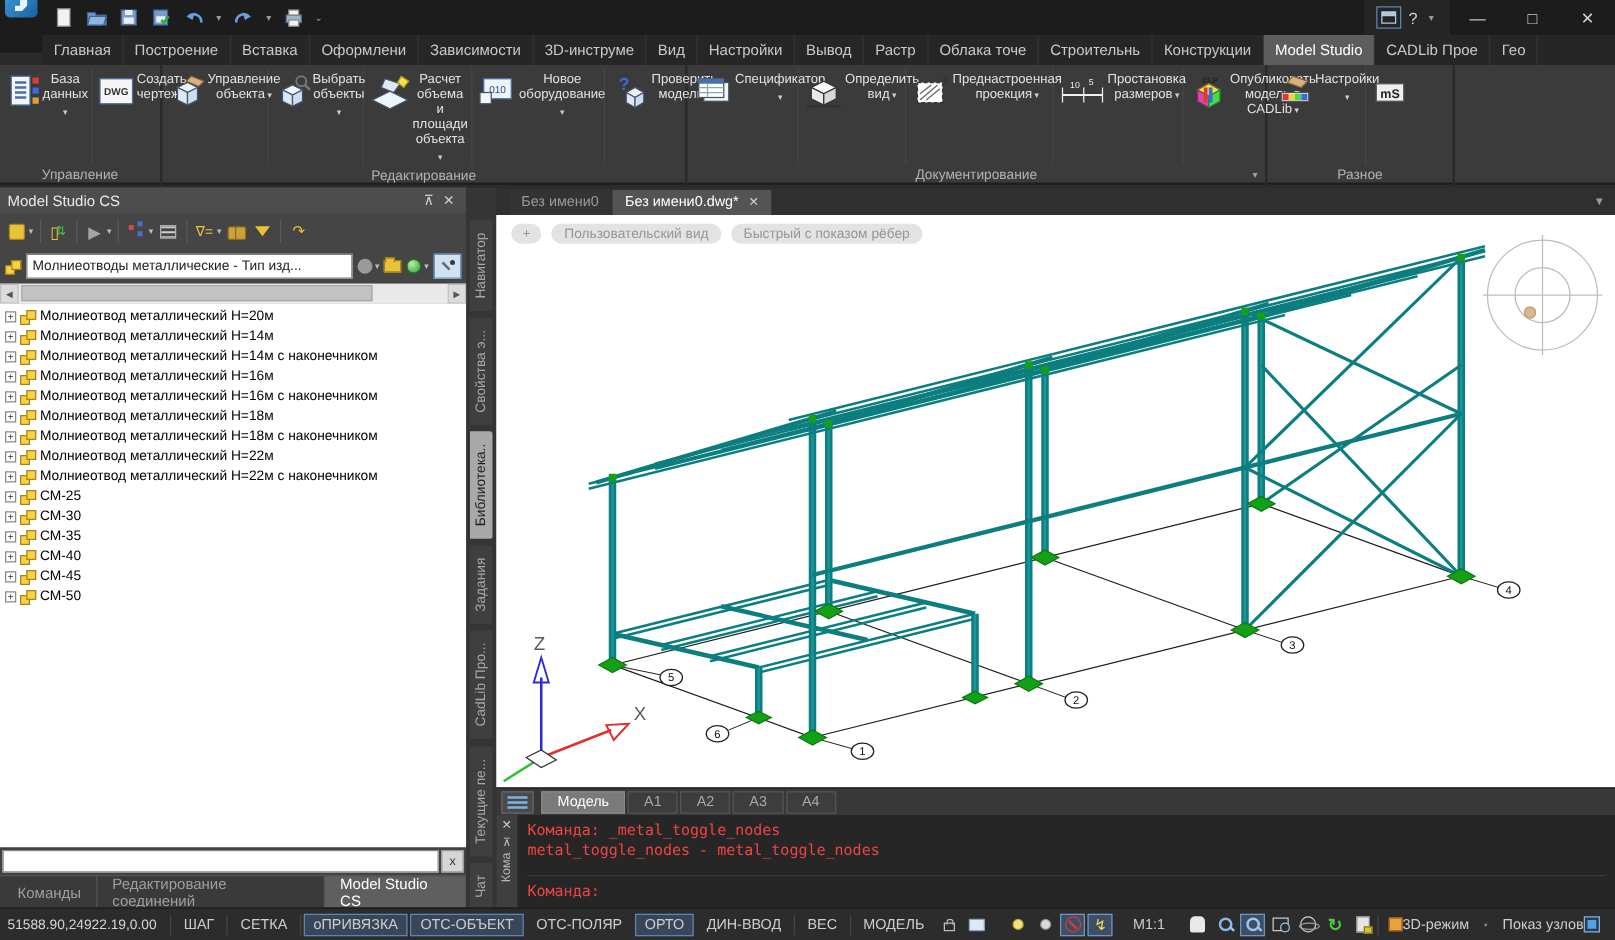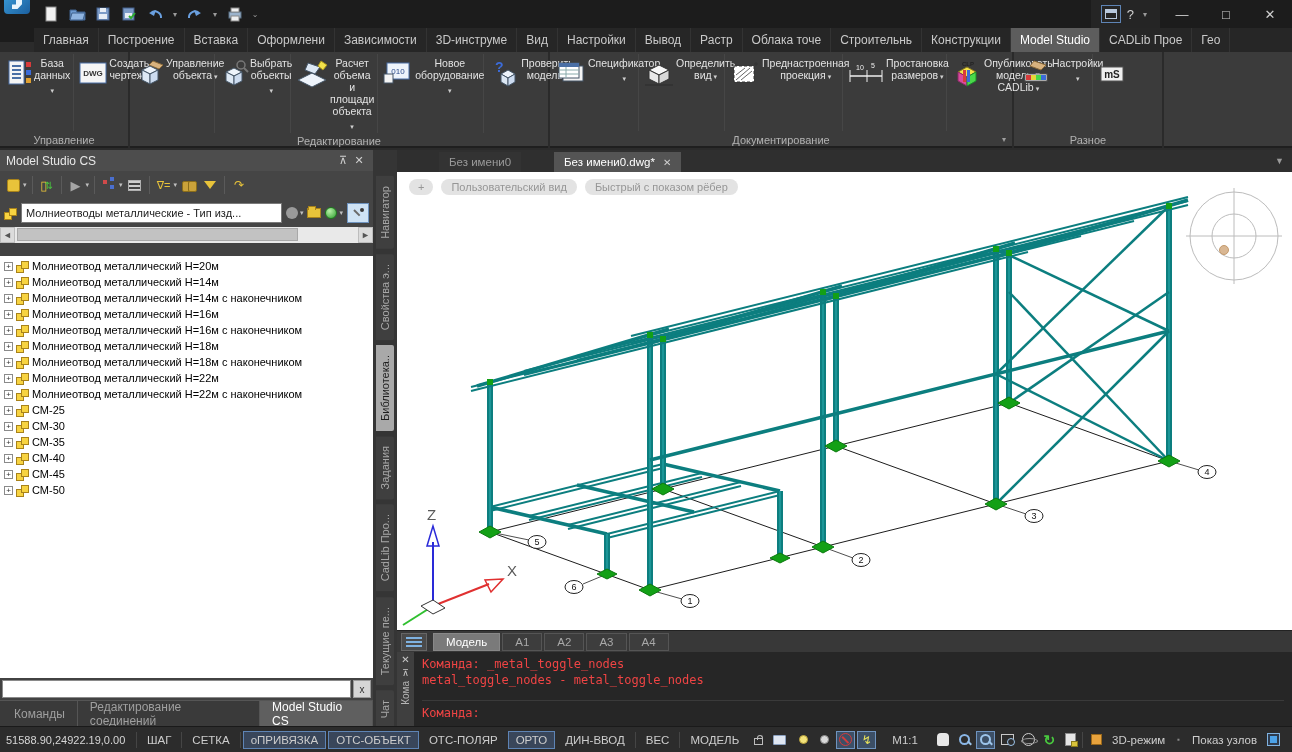--- a/index.html
+++ b/index.html
@@ -56,42 +56,42 @@
   #pal-toolbar{height:28px;display:flex;align-items:center;padding:0 4px;gap:3px;background:#454545;}
   .tbi{height:20px;min-width:18px;display:flex;align-items:center;justify-content:center;font-size:13px;}
   .tbsep{width:1px;height:18px;background:#5a5a5a;margin:0 2px;}
   .tbcaret{font-size:7px;color:#c0c0c0;margin-left:-2px;}
   #pal-combo{height:28px;display:flex;align-items:center;padding:0 4px;gap:4px;background:#454545;}
   .combobox{flex:1;height:20px;background:#ffffff;border:1px solid #7a7a7a;display:flex;align-items:center;gap:4px;padding:0 4px;font-size:11px;color:#222;overflow:hidden;white-space:nowrap;}
   #pal-hscroll{height:16px;background:#e9e9e9;display:flex;align-items:center;}
   .scrbtn{width:15px;height:16px;background:#dcdcdc;color:#555;font-size:9px;display:flex;align-items:center;justify-content:center;border:1px solid #bdbdbd;}
   .scrtrack{flex:1;height:16px;position:relative;background:#e9e9e9;}
   .scrthumb{position:absolute;left:2px;top:1px;height:13px;width:82%;background:#c2c2c2;border:1px solid #a8a8a8;}
-  #pal-tree{flex:1;background:#ffffff;overflow:hidden;padding-top:2px;margin-top:13px;}
+  #pal-tree{flex:1;background:#ffffff;overflow:hidden;padding-top:2px;}
   .trow{height:16px;display:flex;align-items:center;gap:3px;padding-left:4px;font-size:11px;color:#000;}
   .texp{width:9px;height:9px;border:1px solid #8a8a8a;background:#fff;color:#333;font-size:8px;line-height:7px;text-align:center;flex:none;}
   .texp::before{content:"+";}
   .tico{width:13px;height:11px;position:relative;flex:none;}
   .tico::before,.tico::after{content:"";position:absolute;width:6px;height:6px;background:#f7d341;border:1px solid #a8821a;}
   .tico::before{left:0;top:4px;}
   .tico::after{left:5px;top:0;}
   #pal-input{height:22px;background:#424242;display:flex;align-items:center;padding:1px 2px;gap:2px;}
   .pinput{flex:1;height:18px;background:#ffffff;border:1px solid #8a8a8a;font-size:11px;padding:0 3px;color:#222;font-family:"Liberation Sans",sans-serif;}
   .pclose{width:18px;height:18px;background:#d6d6d6;border:1px solid #9a9a9a;color:#333;font-size:10px;display:flex;align-items:center;justify-content:center;}
   #pal-tabs{height:26px;background:#3a3a3a;display:flex;align-items:stretch;padding-left:2px;border-top:1px solid #555;}
   .pltab{padding:0 12px;display:flex;align-items:center;font-size:12px;color:#9f9f9f;border-right:1px solid #555;}
   .pltab.active{background:#5f5f5f;color:#ffffff;}
 
   
   #vstrip{left:373px;top:0;width:24px;height:576px;background:#353535;display:flex;flex-direction:column;align-items:center;padding-top:26px;gap:5px;}
   .vtab{writing-mode:vertical-rl;transform:rotate(180deg);background:#3f3f3f;color:#a8a8a8;font-size:11px;padding:10px 3px;border-radius:2px 0 0 2px;white-space:nowrap;}
   .vtab.active{background:#a9a9a9;color:#1e1e1e;}
 
   
-  #doctabs{left:397px;top:0;width:895px;height:22px;background:#2f2f2f;display:flex;align-items:flex-end;gap:32px;}
+  #doctabs{left:397px;top:0;width:895px;height:22px;background:#2f2f2f;display:flex;align-items:flex-end;}
   .dtab{height:20px;display:flex;align-items:center;padding:0 10px;font-size:11.5px;color:#9a9a9a;background:#333;margin-right:1px;white-space:nowrap;overflow:hidden;}
   .dtab.active{background:#545454;color:#fff;}
   .dtab .x{margin-left:8px;font-size:10px;color:#cfcfcf;}
   .dtabcaret{margin-left:auto;margin-right:8px;color:#9a9a9a;font-size:9px;align-self:center;}
 
   #canvas{left:397px;top:22px;width:895px;height:458px;background:var(--canvas,#fff);overflow:hidden;}
   #canvas svg{position:absolute;left:0;top:0;}
   .pillrow{position:absolute;left:12px;top:7px;display:flex;gap:8px;z-index:5;}
   .pill{background:#e3e3e3;color:#969696;font-size:11px;padding:2px 10px;border-radius:9px;white-space:nowrap;}
   .pill.plus{padding:2px 9px;}
@@ -129,21 +129,21 @@
 
   
   #statusbar{left:0;top:726px;width:1292px;height:26px;background:#2c2c2c;display:flex;align-items:center;font-size:11.5px;color:#cdcdcd;padding:0 6px;gap:2px;border-top:1px solid #1a1a1a;}
   .scoords{min-width:128px;font-size:11px;color:#d6d6d6;white-space:nowrap;overflow:hidden;}
   .stog{padding:2px 7px;border:1px solid transparent;white-space:nowrap;}
   .stog.active{background:#39465a;border-color:#5e84b5;}
   .ssep{width:1px;height:16px;background:#454545;}
   .sic{width:20px;height:18px;display:flex;align-items:center;justify-content:center;position:relative;}
   .sic.activebox{background:#3c4f66;border:1px solid #6f94c0;}
   .sscale{padding:0 14px;white-space:nowrap;}
-  .s3d{display:flex;align-items:center;gap:10px;white-space:nowrap;padding:0 6px;}
+  .s3d{display:flex;align-items:center;gap:0;white-space:nowrap;padding:0 6px;}
   .cube3d{width:11px;height:11px;background:#e8a33d;border:1px solid #9a681a;position:relative;}
   .nodesq{width:13px;height:13px;border:1px solid #7fb2e0;background:#2e3b4d;display:flex;align-items:center;justify-content:center;}
   .nodesq i{width:7px;height:7px;background:#4da3e8;display:block;}
   .dotsep{color:#8a8a8a;font-size:8px;padding:0 4px;}
 
   
   .mag{width:11px;height:11px;border:2px solid #9cc4ea;border-radius:50%;position:relative;display:inline-block;}
   .mag::after{content:"";position:absolute;width:5px;height:2px;background:#9cc4ea;transform:rotate(45deg);right:-4px;bottom:-1px;}
   .mag.plain{border-color:#8ab6e6;}
   .hand{width:12px;height:13px;background:#e8e8e8;border-radius:4px 4px 2px 2px;display:inline-block;}

